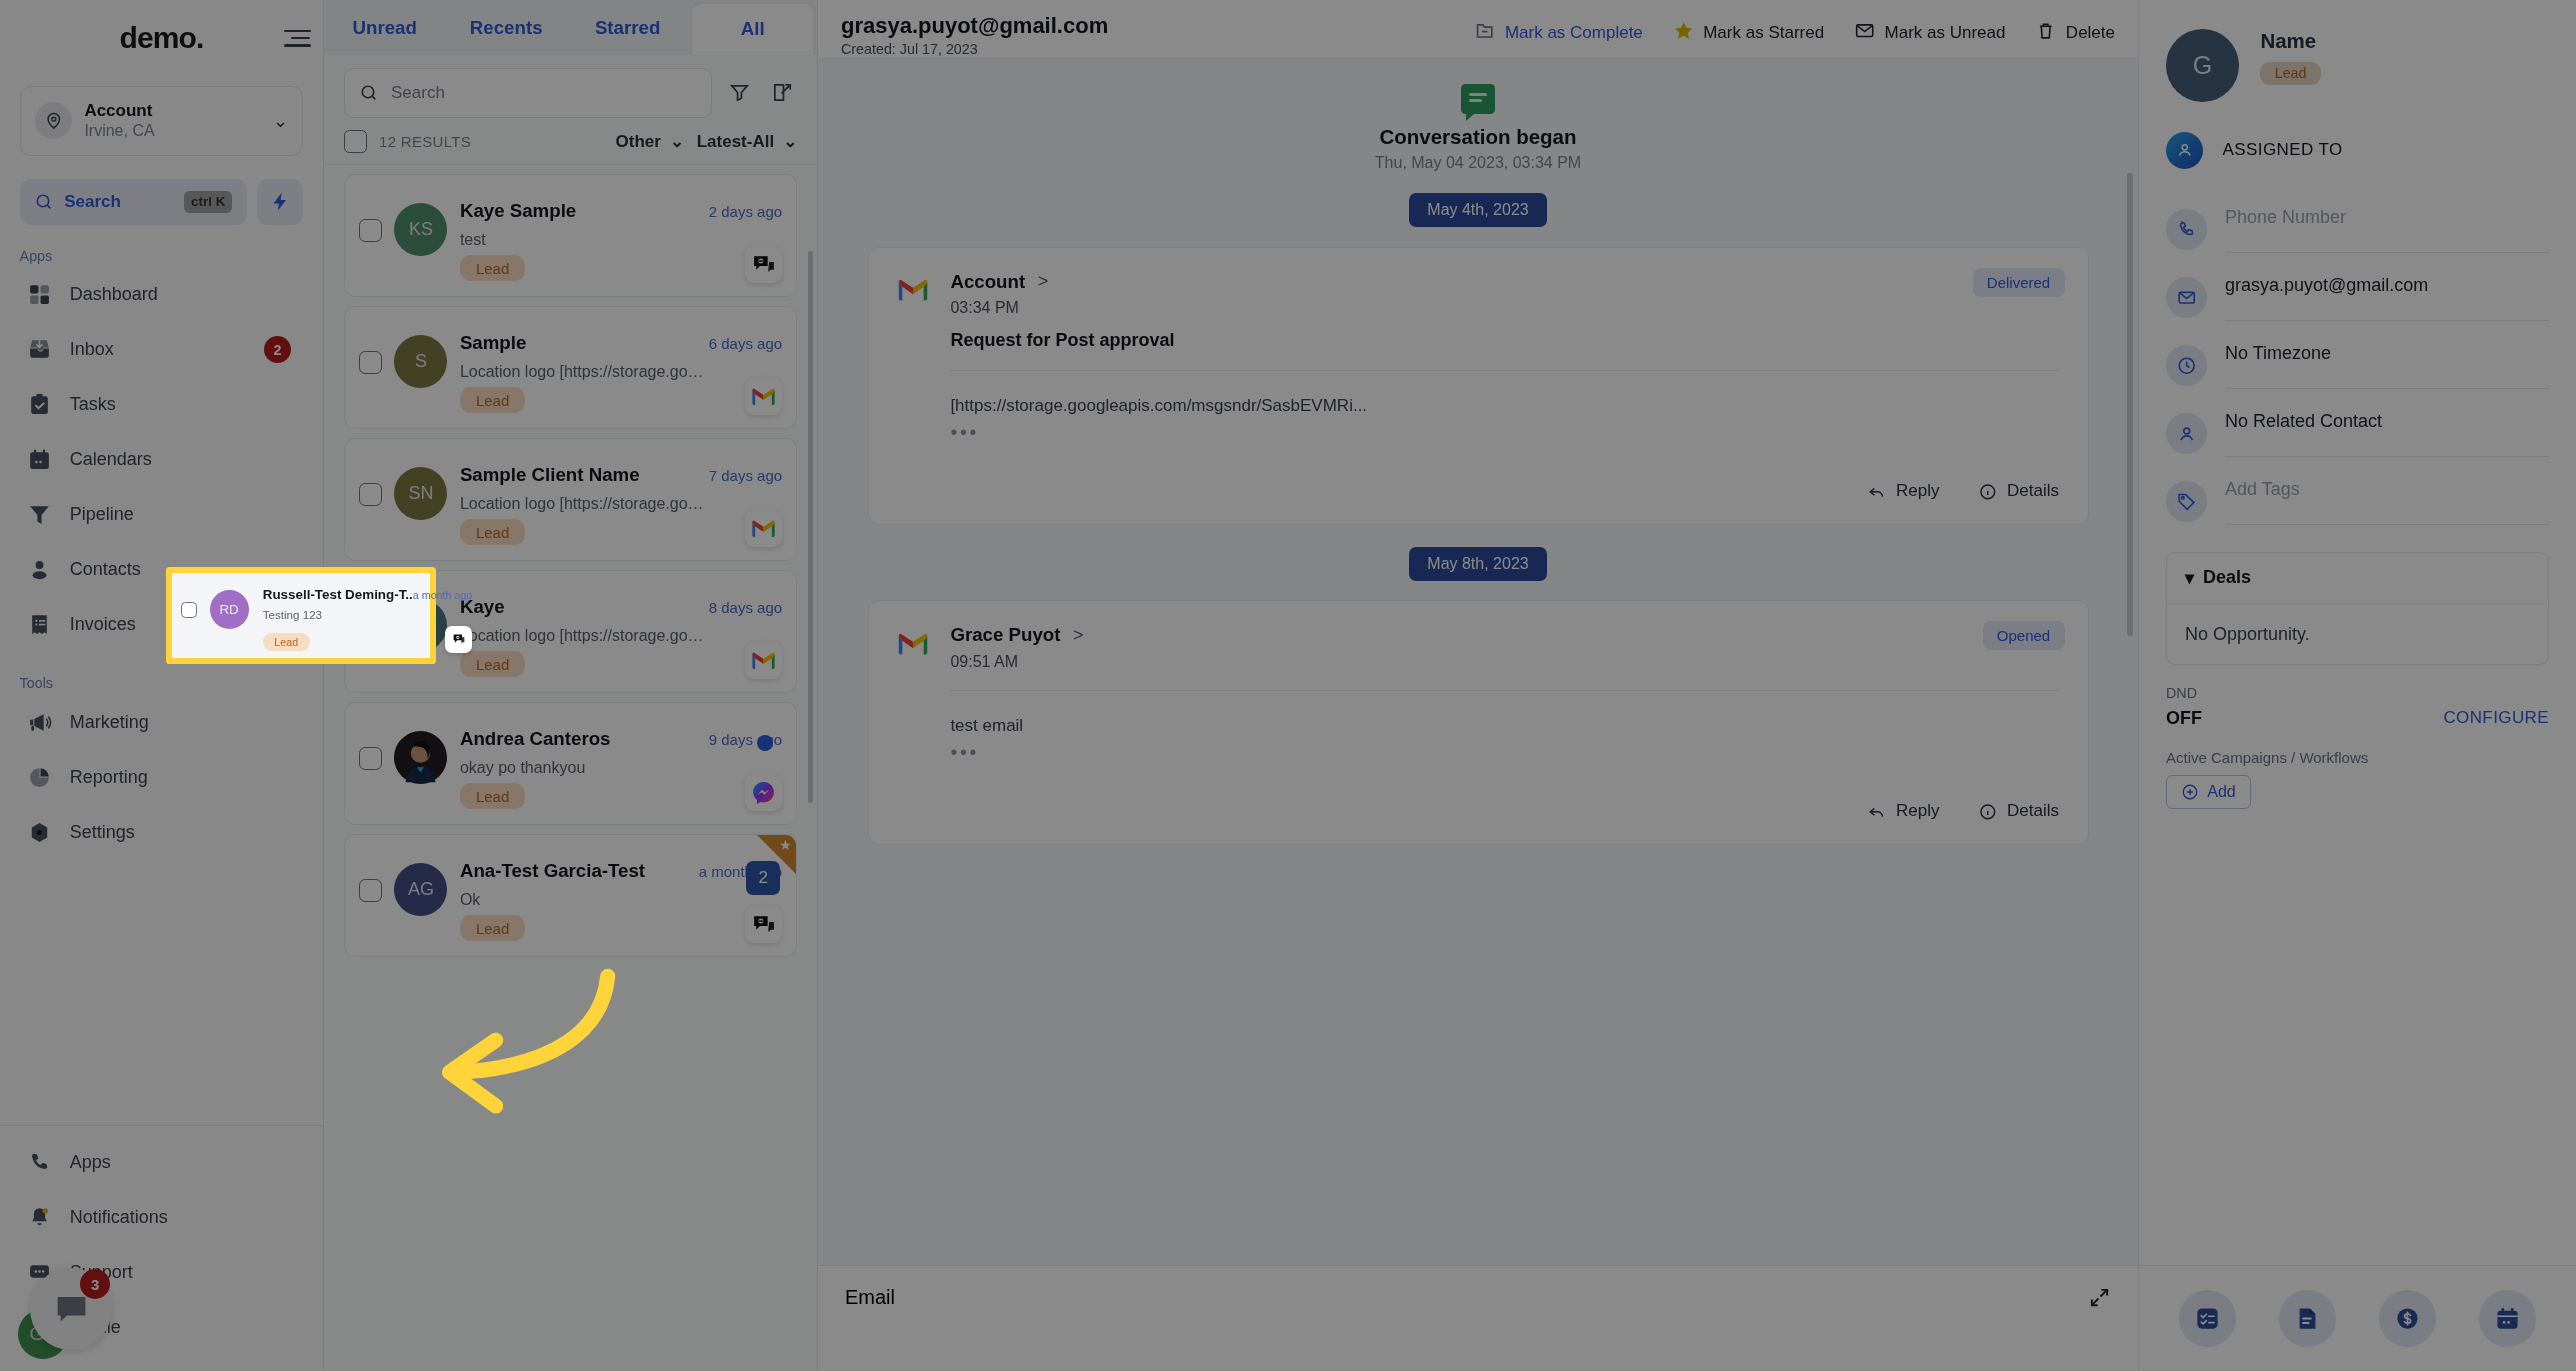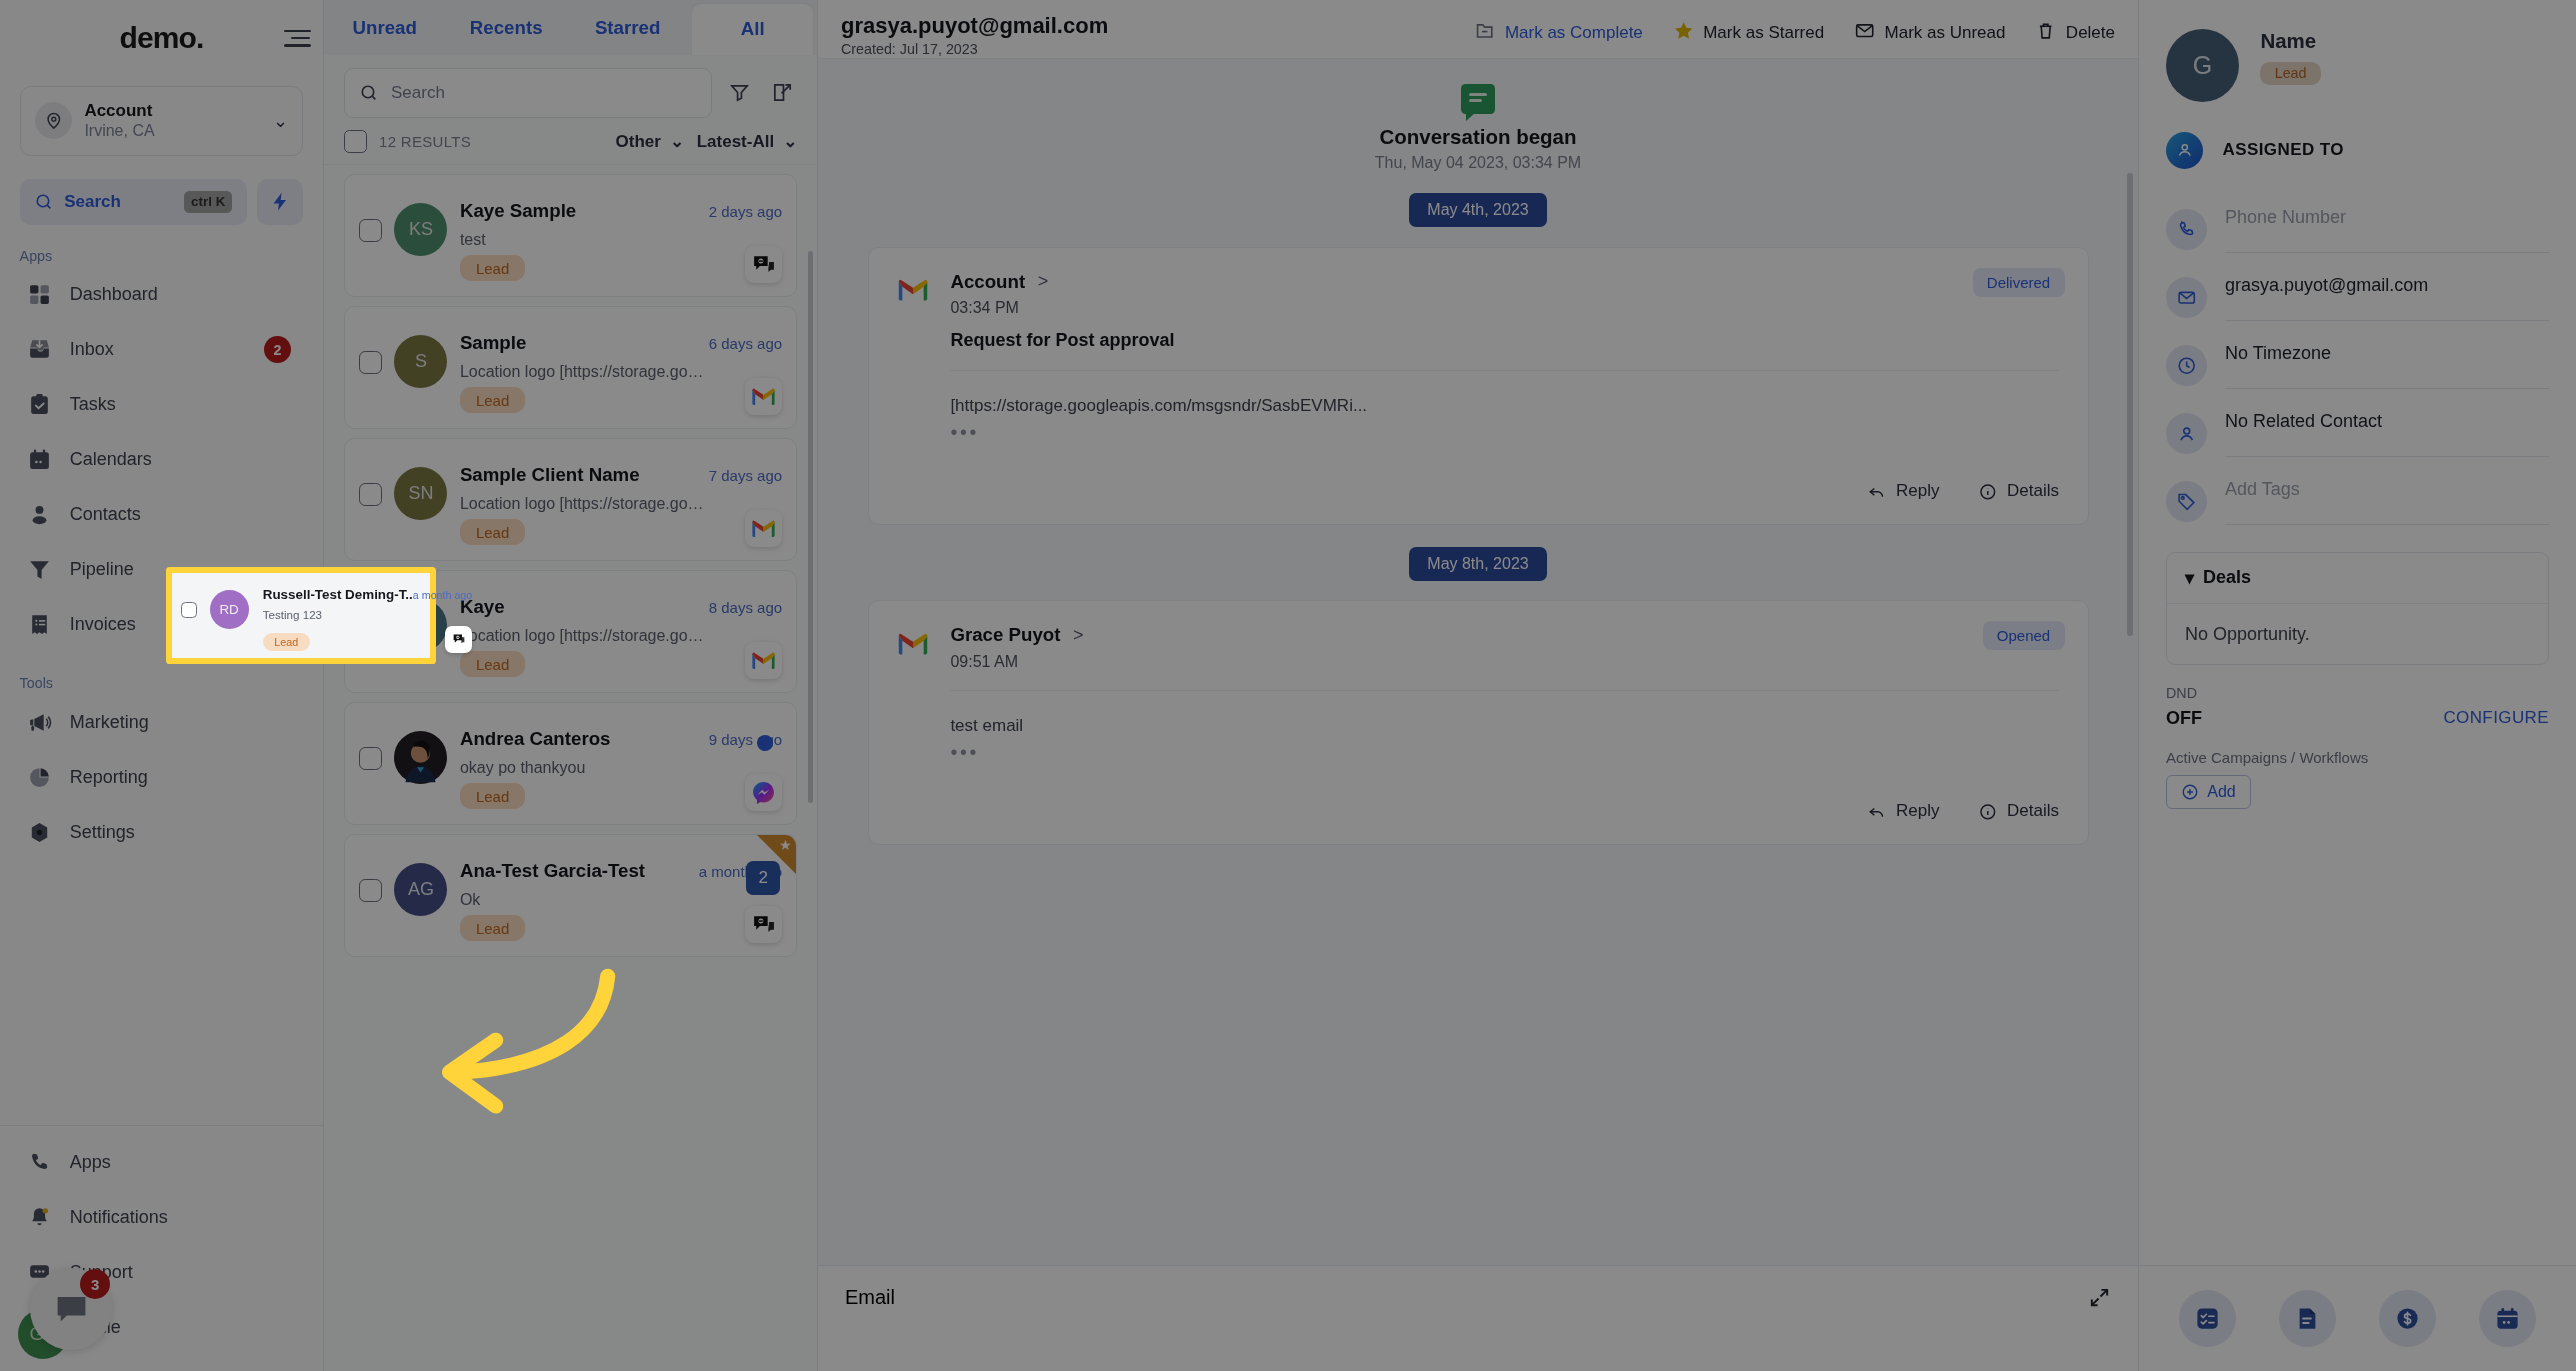--- a/index.html
+++ b/index.html
@@ -158,21 +158,21 @@
     display:flex; flex-direction:column; }
   .r-top { padding:28.5px 27px 0 27px; display:flex; gap:21.4px; }
   .r-av { width:73px;height:73px;border-radius:50%;background:#46617a;color:#dfe5ea;
     display:flex;align-items:center;justify-content:center;font-size:25px;flex:none;}
   .r-name { font-size:20.5px; font-weight:600; color:#2c3140; }
   .r-tag { margin-top:9px; background:#e6d6c4; color:#b0632a; font-size:14.3px; padding:3.6px 14.3px;
     border-radius:9.8px; display:inline-block; }
   .r-assign { display:flex; align-items:center; gap:19.6px; padding:30px 27px 0 27px;}
   .r-assign-ic { width:37px;height:37px;border-radius:50%;
     background:linear-gradient(135deg,#2aa0e0,#1f52c8); display:flex;align-items:center;justify-content:center;flex:none;}
-  .r-assign-l { font-size:17px; font-weight:700; color:#15171c; letter-spacing:0.4px;}
+  .r-assign-l { font-size:17px; font-weight:400; color:#15171c; letter-spacing:0.4px;}
   .r-fields { padding:27px 27px 0 27px; }
   .r-field { display:flex; align-items:center; gap:18px; height:68px;}
   .r-fic { width:41px;height:41px;border-radius:50%;background:#e4e7f4;display:flex;
     align-items:center;justify-content:center;flex:none;}
   .r-fval { flex:1; border-bottom:0.9px solid #e6e8ec; font-size:18px; color:#1d222b; padding-bottom:24px;}
   .r-fval.ph { color:#9aa0ad; }
   .r-deals { margin:16px 27px 0 27px; border:0.9px solid #e6e8ec; border-radius:9px; }
   .r-deals-h { padding:14.3px 18px; border-bottom:0.9px solid #eceef2; font-size:18px; font-weight:700; color:#15171c;
     display:flex; align-items:center; gap:9px;}
   .r-deals-b { padding:19.6px 18px; font-size:18px; color:#3e434f;}
@@ -280,33 +280,33 @@
               <rect x="15.2" y="2.5" width="2.2" height="4" rx="1"></rect>
               <circle cx="9" cy="14.5" r="1.2" fill="#fff"></circle>
               <circle cx="13" cy="14.5" r="1.2" fill="#fff"></circle>
             </svg>
           </span>
           <span class="nl">Calendars</span>
         </div>
         <div class="navitem">
           <span class="ic">
             <svg width="25" height="25" viewBox="0 0 24 24" fill="#4b5160">
+              <path d="M3 4h18l-7 8.4V21l-4-2.4v-6.2z"></path>
+            </svg>
+          </span>
+          <span class="nl">Pipeline</span>
+        </div>
+        <div class="navitem">
+          <span class="ic">
+            <svg width="25" height="25" viewBox="0 0 24 24" fill="#4b5160">
               <circle cx="12" cy="7.6" r="3.8"></circle>
               <ellipse cx="12" cy="17.5" rx="6.6" ry="3.8"></ellipse>
             </svg>
           </span>
           <span class="nl">Contacts</span>
-        </div>
-        <div class="navitem">
-          <span class="ic">
-            <svg width="25" height="25" viewBox="0 0 24 24" fill="#4b5160">
-              <path d="M3 4h18l-7 8.4V21l-4-2.4v-6.2z"></path>
-            </svg>
-          </span>
-          <span class="nl">Pipeline</span>
         </div>
         <div class="navitem">
           <span class="ic">
             <svg width="25" height="25" viewBox="0 0 24 24" fill="#4b5160">
               <path d="M5 3h14v18l-2.3-1.6L14.4 21l-2.4-1.6L9.6 21 7.3 19.4 5 21z"></path>
               <circle cx="9" cy="8.5" r="1" fill="#fff"></circle>
               <circle cx="9" cy="12" r="1" fill="#fff"></circle>
               <rect x="11.5" y="7.8" width="6" height="1.5" fill="#fff"></rect>
               <rect x="11.5" y="11.3" width="6" height="1.5" fill="#fff"></rect>
             </svg>

